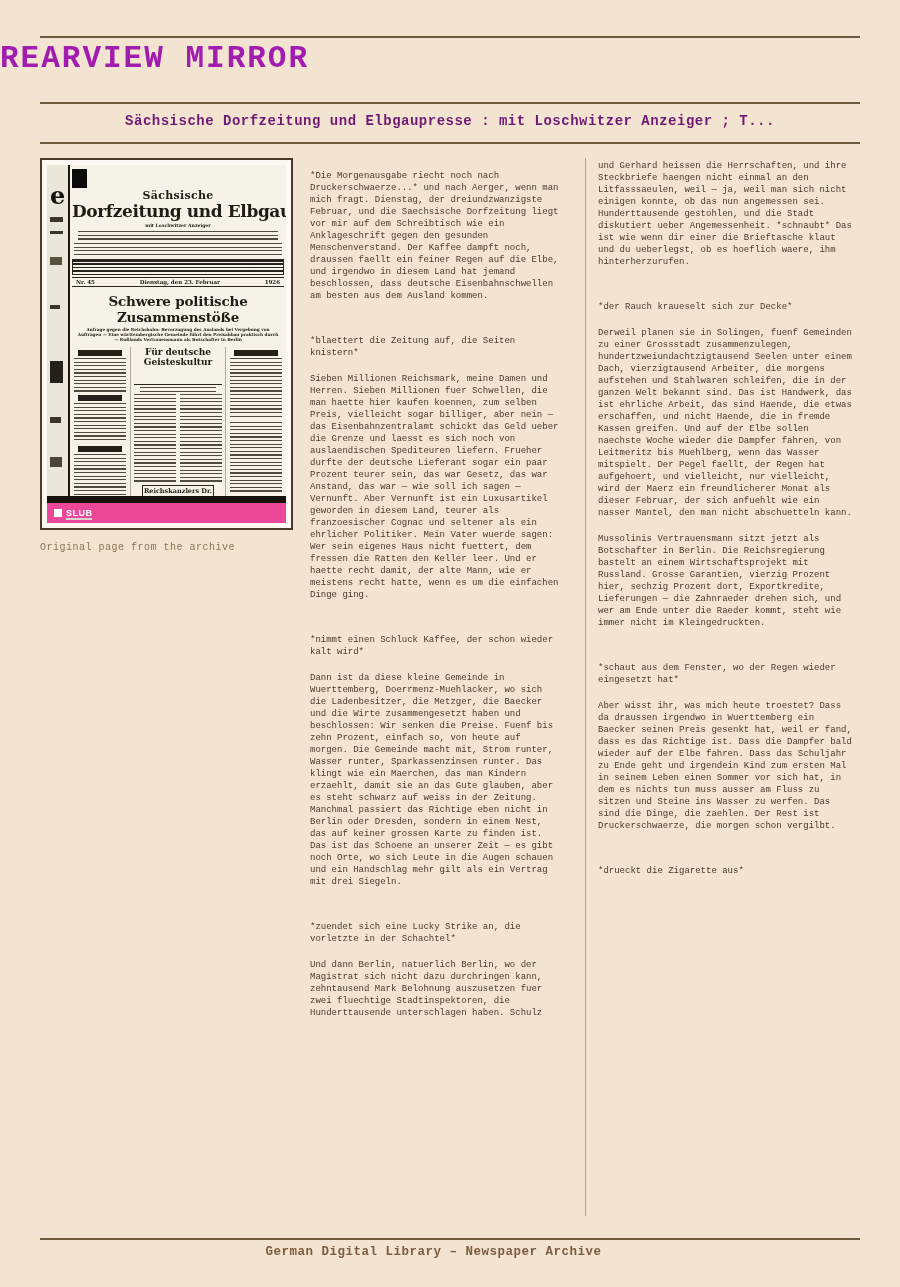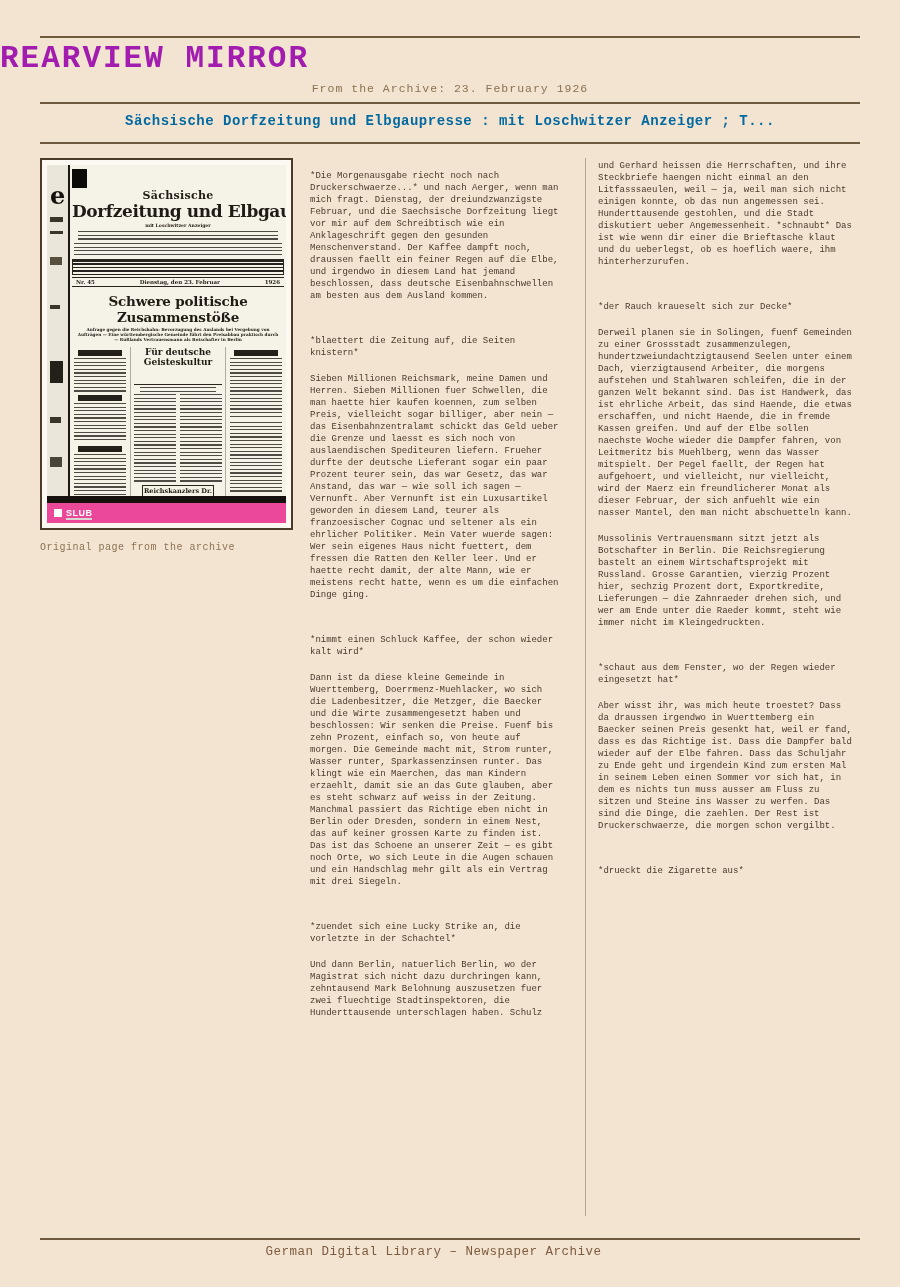--- a/index.html
+++ b/index.html
@@ -19,21 +19,21 @@
   .page-title {
     position:absolute; top:41px; left:0; width:900px; text-align:left;
     font-size:31px; font-weight:bold; letter-spacing:2px; color:#a21caf;
   }
   .page-subtitle {
     position:absolute; top:82px; left:0; width:900px; text-align:center;
     font-size:11.5px; letter-spacing:1px; color:#8a7152;
   }
   .np-title-line {
     position:absolute; top:113px; left:0; width:900px; text-align:center;
-    font-size:14px; font-weight:bold; letter-spacing:.5px; color:#0369a1;
+    font-size:14px; font-weight:bold; letter-spacing:.5px; color:#701a75;
   }
 
   .content { position:absolute; top:158px; left:40px; width:820px; height:1058px; display:flex; overflow:hidden; }
   .col-figure { width:253px; margin-right:17px; flex:none; }
   .col-article-1 { width:250px; flex:none; padding-top:12px; }
   .col-divider { width:1px; background:#b9a584; margin-left:25px; margin-right:12px; flex:none; }
   .col-article-2 { width:258px; flex:none; padding-top:2px; }
 
   .para { margin:0 0 14px 0; font-size:9px; line-height:12px; color:#4a392b; }
   .aside { margin:33px 0 14px 0; }
@@ -98,31 +98,30 @@
     font-family:"Liberation Sans","DejaVu Sans",sans-serif;
   }
   .slub-logo-box { width:8px; height:8px; background:#ffffff; margin-right:4px; flex:none; }
   .slub-text { color:#ffffff; font-size:9px; font-weight:bold; letter-spacing:.5px; line-height:9px; }
   .slub-underbar { position:absolute; left:19px; bottom:3px; width:26px; height:2px; background:#d8d6d1; }
 
   .archive-caption { margin-top:12px; font-size:10px; letter-spacing:.5px; color:#8d7355; }
 
   .footer-text {
     position:absolute; top:1245px; left:0; width:867px; text-align:center;
-    font-size:12.5px; letter-spacing:.5px; color:#7d5b3e;
+    font-size:12.5px; letter-spacing:.5px; color:#7d5b3e;font-weight:bold;
   }
 </style>
 </head>
 <body>
 
 <div class="page">
 
   <div class="rule rule-top"></div>
   <div class="page-title">REARVIEW MIRROR</div>
-  <div class="page-subtitle">From the Archive: 23. February 1926</div>
   <div class="rule rule-sub"></div>
   <div class="np-title-line">Sächsische Dorfzeitung und Elbgaupresse : mit Loschwitzer Anzeiger ; T...</div>
   <div class="rule rule-head"></div>
 
   <div class="content">
 
     <div class="col-figure">
       <div class="archive-frame">
         <div class="scan">
           <div class="edge-strip">

